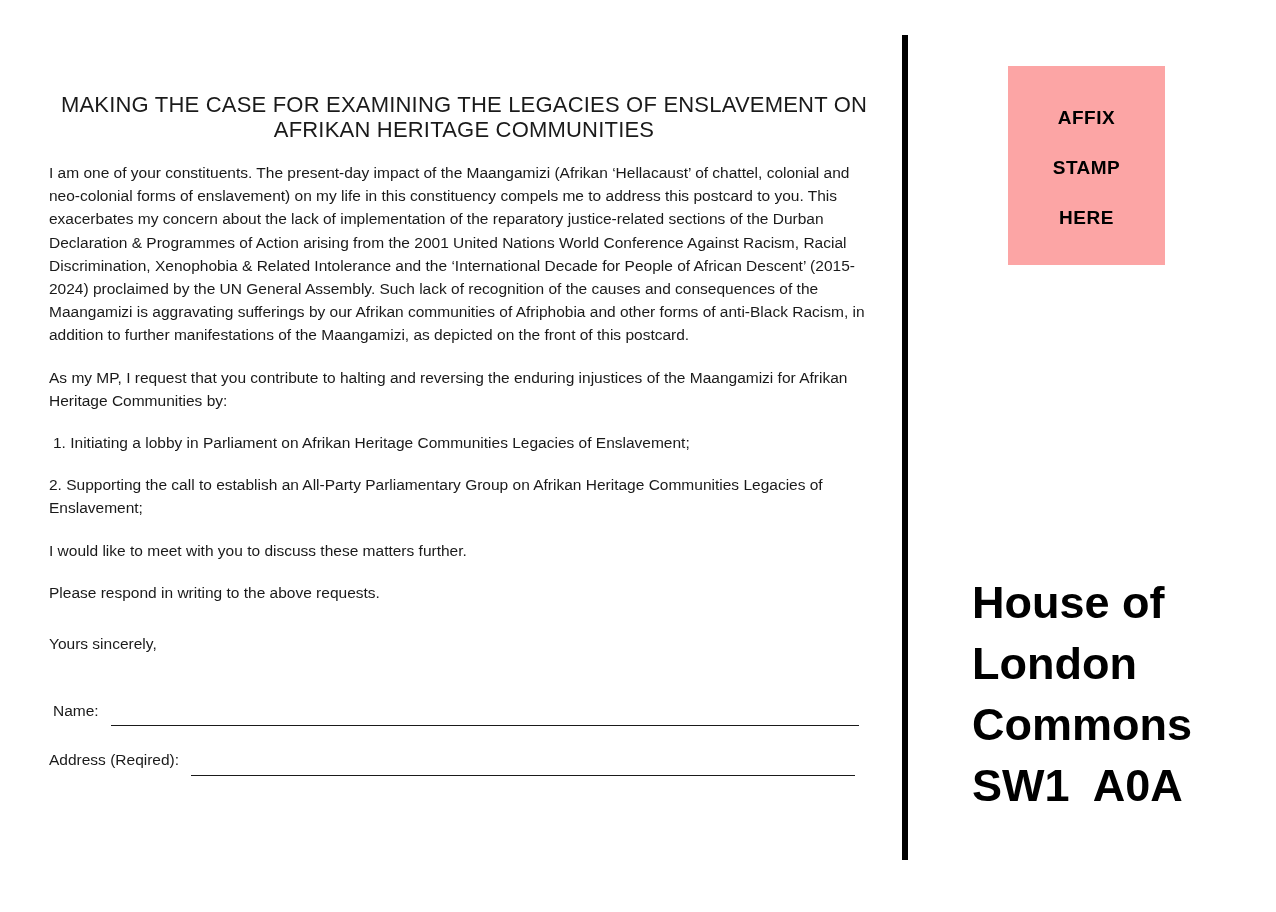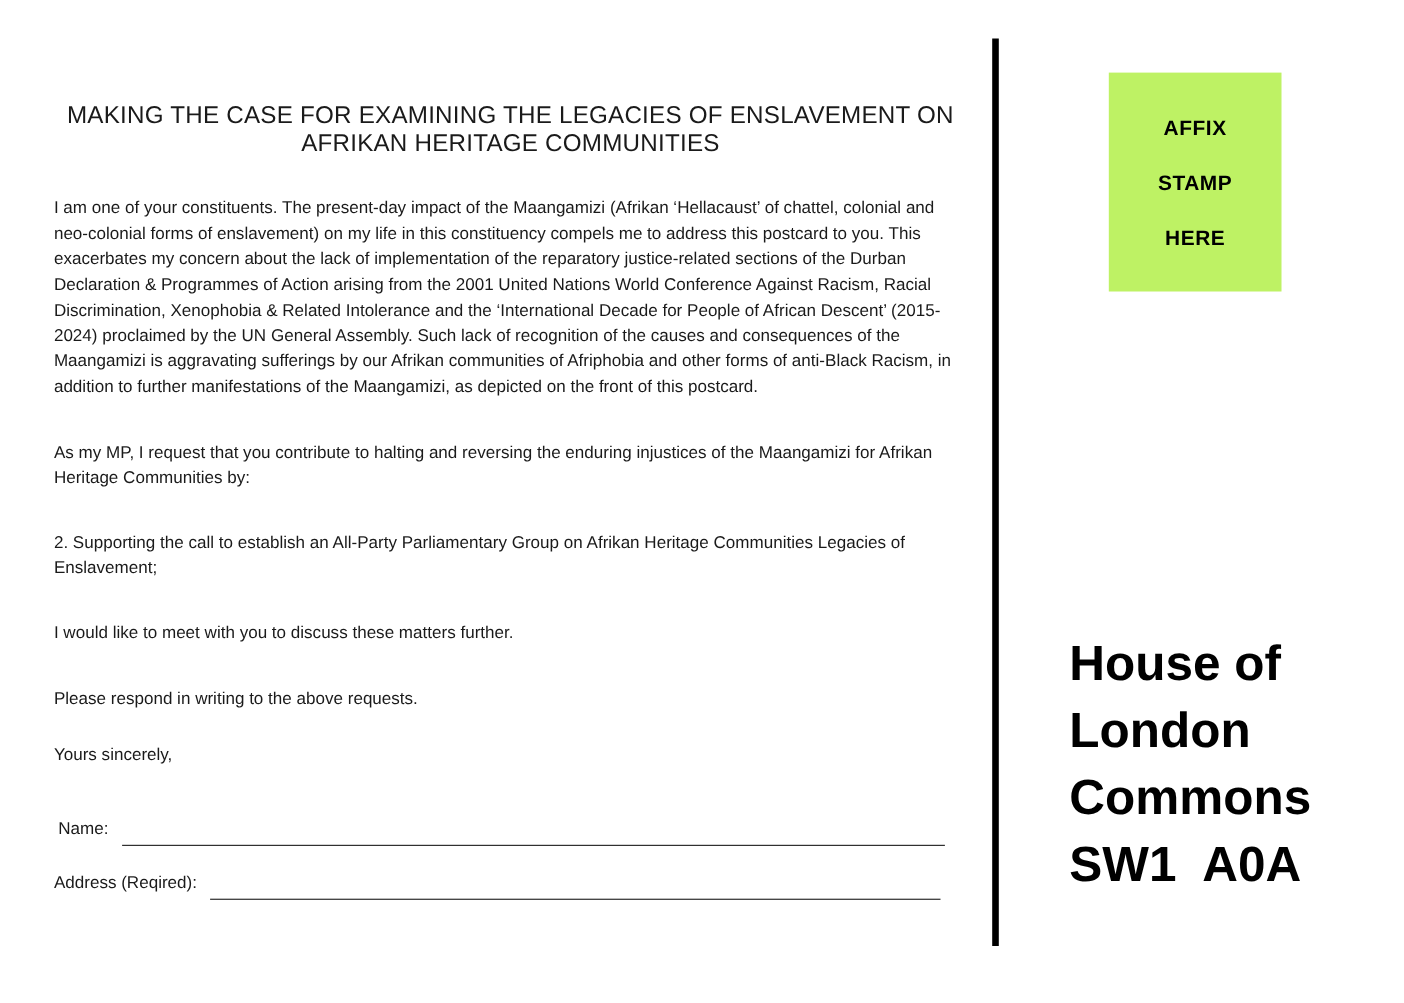--- a/index.html
+++ b/index.html
@@ -38,21 +38,21 @@
     transform: translateY(4px);
     height: 1px;
   }
   .letter-title {
     margin-top: 36px;
     text-align: center;
     font-size: 22px;
     line-height: 24.5px;
     letter-spacing: 0.2px;
   }
-  .para { margin-top: 36px; }
+  .para { margin-top: 19px; }
   .para.indented { padding-left: 4px; }
   .closing-line { margin-top: 28px; }
   .field-row {
     display: flex;
     align-items: flex-end;
     width: 806px;
   }
   .field-row .field-label { white-space: pre; padding-right: 12px; }
   .name-row { padding-left: 4px; margin-top: 44px; }
   .address-row { margin-top: 26px; }
@@ -67,21 +67,21 @@
     background: #000000;
   }
 
   
   .stamp-box {
     position: absolute;
     left: 1008px;
     top: 66px;
     width: 157px;
     height: 199px;
-    background: #bef264;
+    background: #fca5a5;
     text-align: center;
     padding-top: 27px;
     box-sizing: border-box;
   }
   .stamp-line {
     font-size: 19px;
     font-weight: bold;
     line-height: 50px;
     color: #000000;
     letter-spacing: 0.5px;
@@ -106,20 +106,21 @@
 
   <div class="letter">
 
 
     <div class="letter-title">MAKING THE CASE FOR EXAMINING THE LEGACIES OF ENSLAVEMENT ON AFRIKAN HERITAGE COMMUNITIES</div>
 
     <div class="para">I am one of your constituents. The present-day impact of the Maangamizi (Afrikan ‘Hellacaust’ of chattel, colonial and neo-colonial forms of enslavement) on my life in this constituency compels me to address this postcard to you. This exacerbates my concern about the lack of implementation of the reparatory justice-related sections of the Durban Declaration &amp; Programmes of Action arising from the 2001 United Nations World Conference Against Racism, Racial Discrimination, Xenophobia &amp; Related Intolerance and the ‘International Decade for People of African Descent’ (2015-2024) proclaimed by the UN General Assembly. Such lack of recognition of the causes and consequences of the Maangamizi is aggravating sufferings by our Afrikan communities of Afriphobia and other forms of anti-Black Racism, in addition to further manifestations of the Maangamizi, as depicted on the front of this postcard.</div>
 
     <div class="para">As my MP, I request that you contribute to halting and reversing the enduring injustices of the Maangamizi for Afrikan Heritage Communities by:</div>
 
+    <div class="para indented">1. Initiating a lobby in Parliament on Afrikan Heritage Communities Legacies of Enslavement;</div>
 
     <div class="para">2. Supporting the call to establish an All-Party Parliamentary Group on Afrikan Heritage Communities Legacies of Enslavement;</div>
 
 
     <div class="para">I would like to meet with you to discuss these matters further.</div>
 
     <div class="para">Please respond in writing to the above requests.</div>
 
     <div class="closing-line">Yours sincerely,</div>
 

